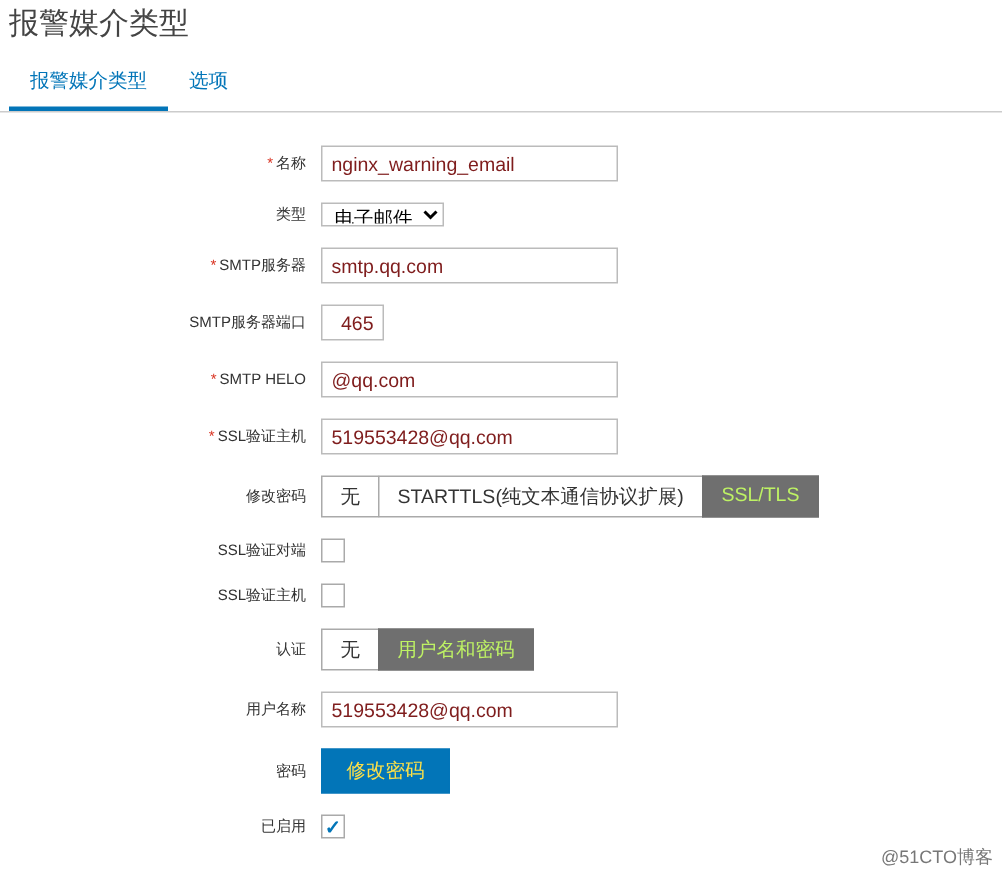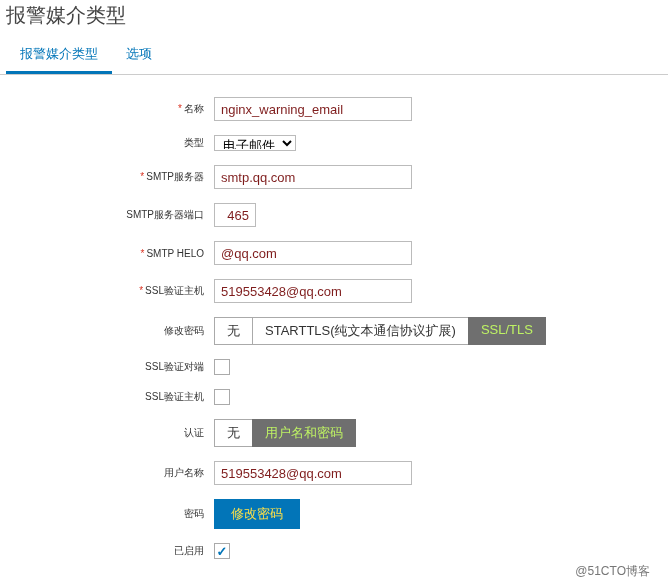--- a/index.html
+++ b/index.html
@@ -108,21 +108,21 @@
     cursor: pointer;
     background: #fff;
   }
   .btn-primary {
     background: #0275b8;
     border-color: #0275b8;
     color: #fde047;
   }
   .watermark {
     position: absolute;
-    right: 18px;
+    right: 6px;
     bottom: 4px;
     color: #777;
     font-size: 12px;
   }
 </style>
 </head>
 <body>
 
 <div class="page-title">报警媒介类型</div>
 

